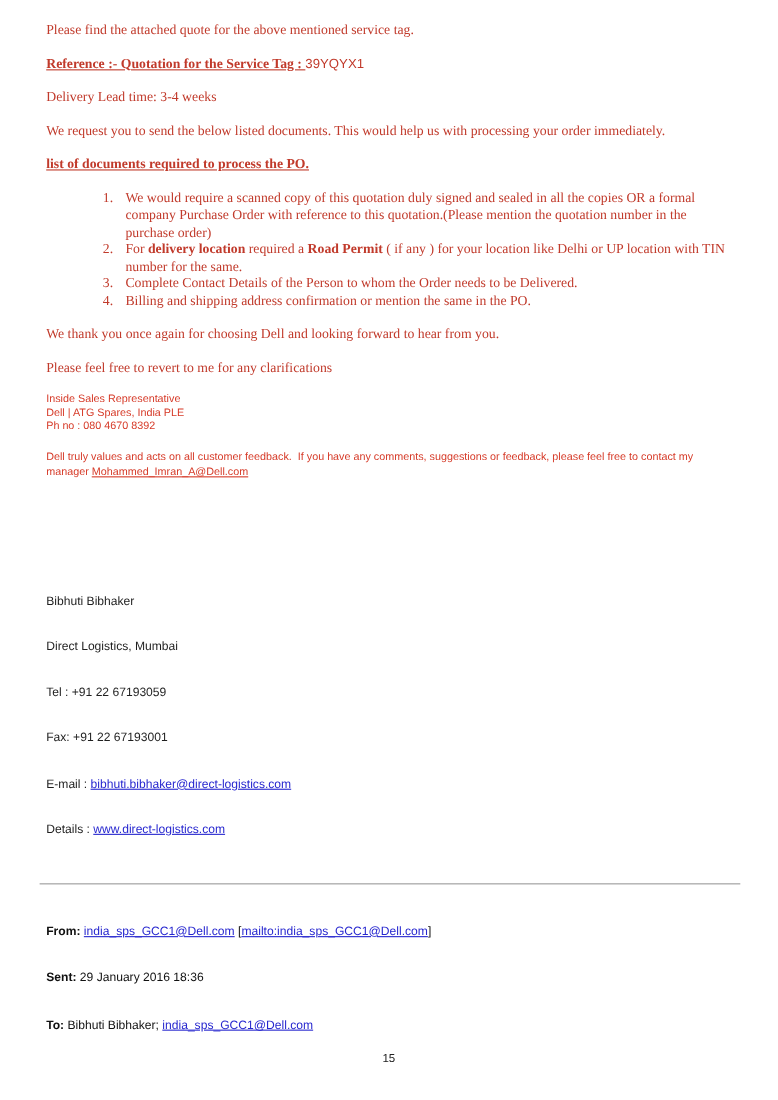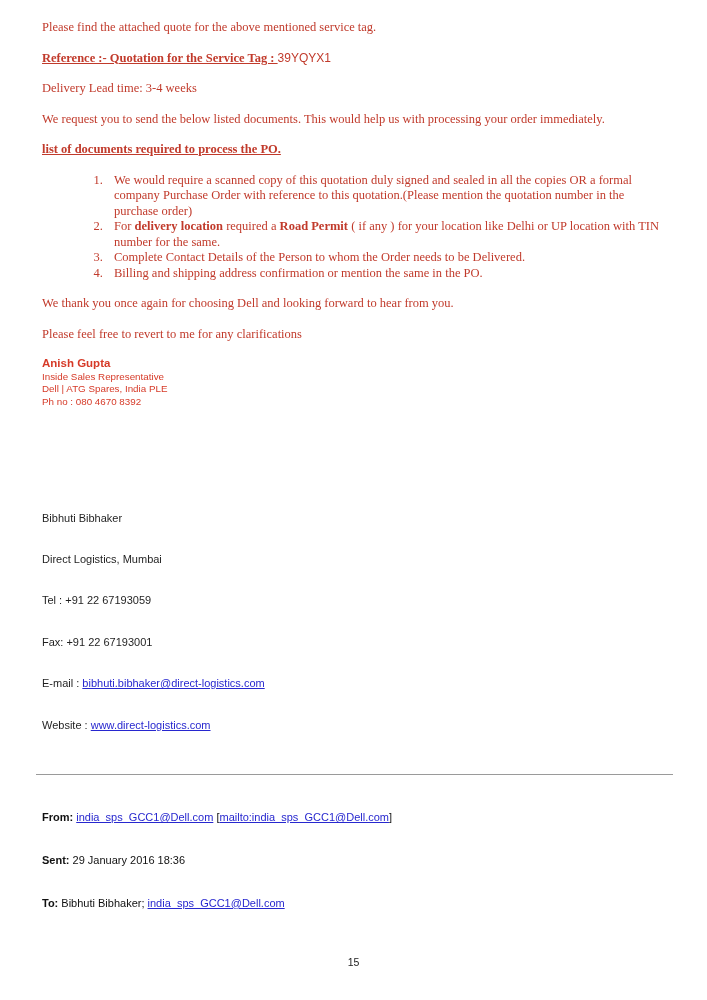--- a/index.html
+++ b/index.html
@@ -77,36 +77,36 @@
       <li><span>Complete Contact Details of the Person to whom the Order needs to be Delivered.</span></li>
       <li><span>Billing and shipping address confirmation or mention the same in the PO.</span></li>
     </ol>
 
     <p class="serif-red" style="margin-top:15px;">We thank you once again for choosing Dell and looking forward to hear from you.</p>
 
     <p class="serif-red">Please feel free to revert to me for any clarifications</p>
   </section>
 
   <section class="sig sig-red">
-    <div class="sig-bold">Anish Gupta</div>
     <div class="sig-small">Inside Sales Representative</div>
     <div class="sig-small">Dell | ATG Spares, India PLE</div>
     <div class="sig-small">Ph no : 080 4670 8392</div>
   </section>
 
+  <p class="disclaimer disclaimer-red"><span>Dell truly values and acts on all customer feedback.  If you have any comments, suggestions or feedback, please feel free to contact my manager </span><a>Mohammed_Imran_A@Dell.com</a></p>
 
   <div class="spacer-gap"></div>
 
   <section class="logi">
     <div>Bibhuti Bibhaker</div>
     <div>Direct Logistics, Mumbai</div>
     <div>Tel : +91 22 67193059</div>
     <div>Fax: +91 22 67193001</div>
     <div><span>E-mail : </span><a class="blue">bibhuti.bibhaker@direct-logistics.com</a></div>
-    <div><span>Website : </span><a class="blue">www.direct-logistics.com</a></div>
+    <div><span>Details : </span><a class="blue">www.direct-logistics.com</a></div>
   </section>
 
   <hr class="divider">
 
   <section class="mail-header">
     <div><span class="lbl">From: </span><a class="blue">india_sps_GCC1@Dell.com</a><span> [</span><a class="blue">mailto:india_sps_GCC1@Dell.com</a><span>]</span></div>
     <div><span class="lbl">Sent: </span><span>29 January 2016 18:36</span></div>
     <div><span class="lbl">To: </span><span>Bibhuti Bibhaker; </span><a class="blue">india_sps_GCC1@Dell.com</a></div>
     
   </section>

